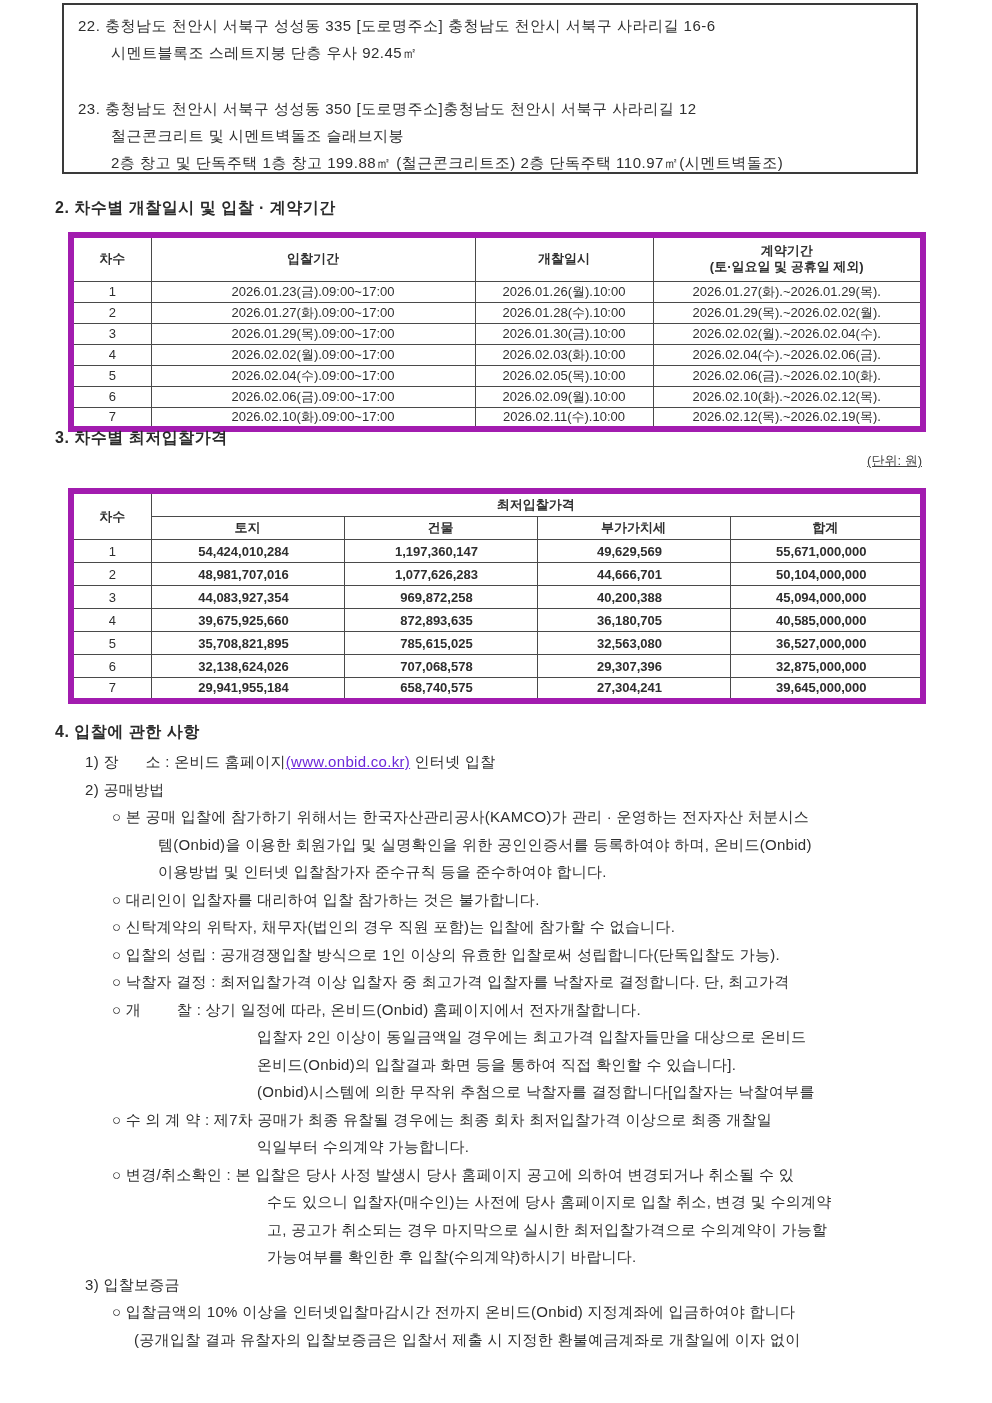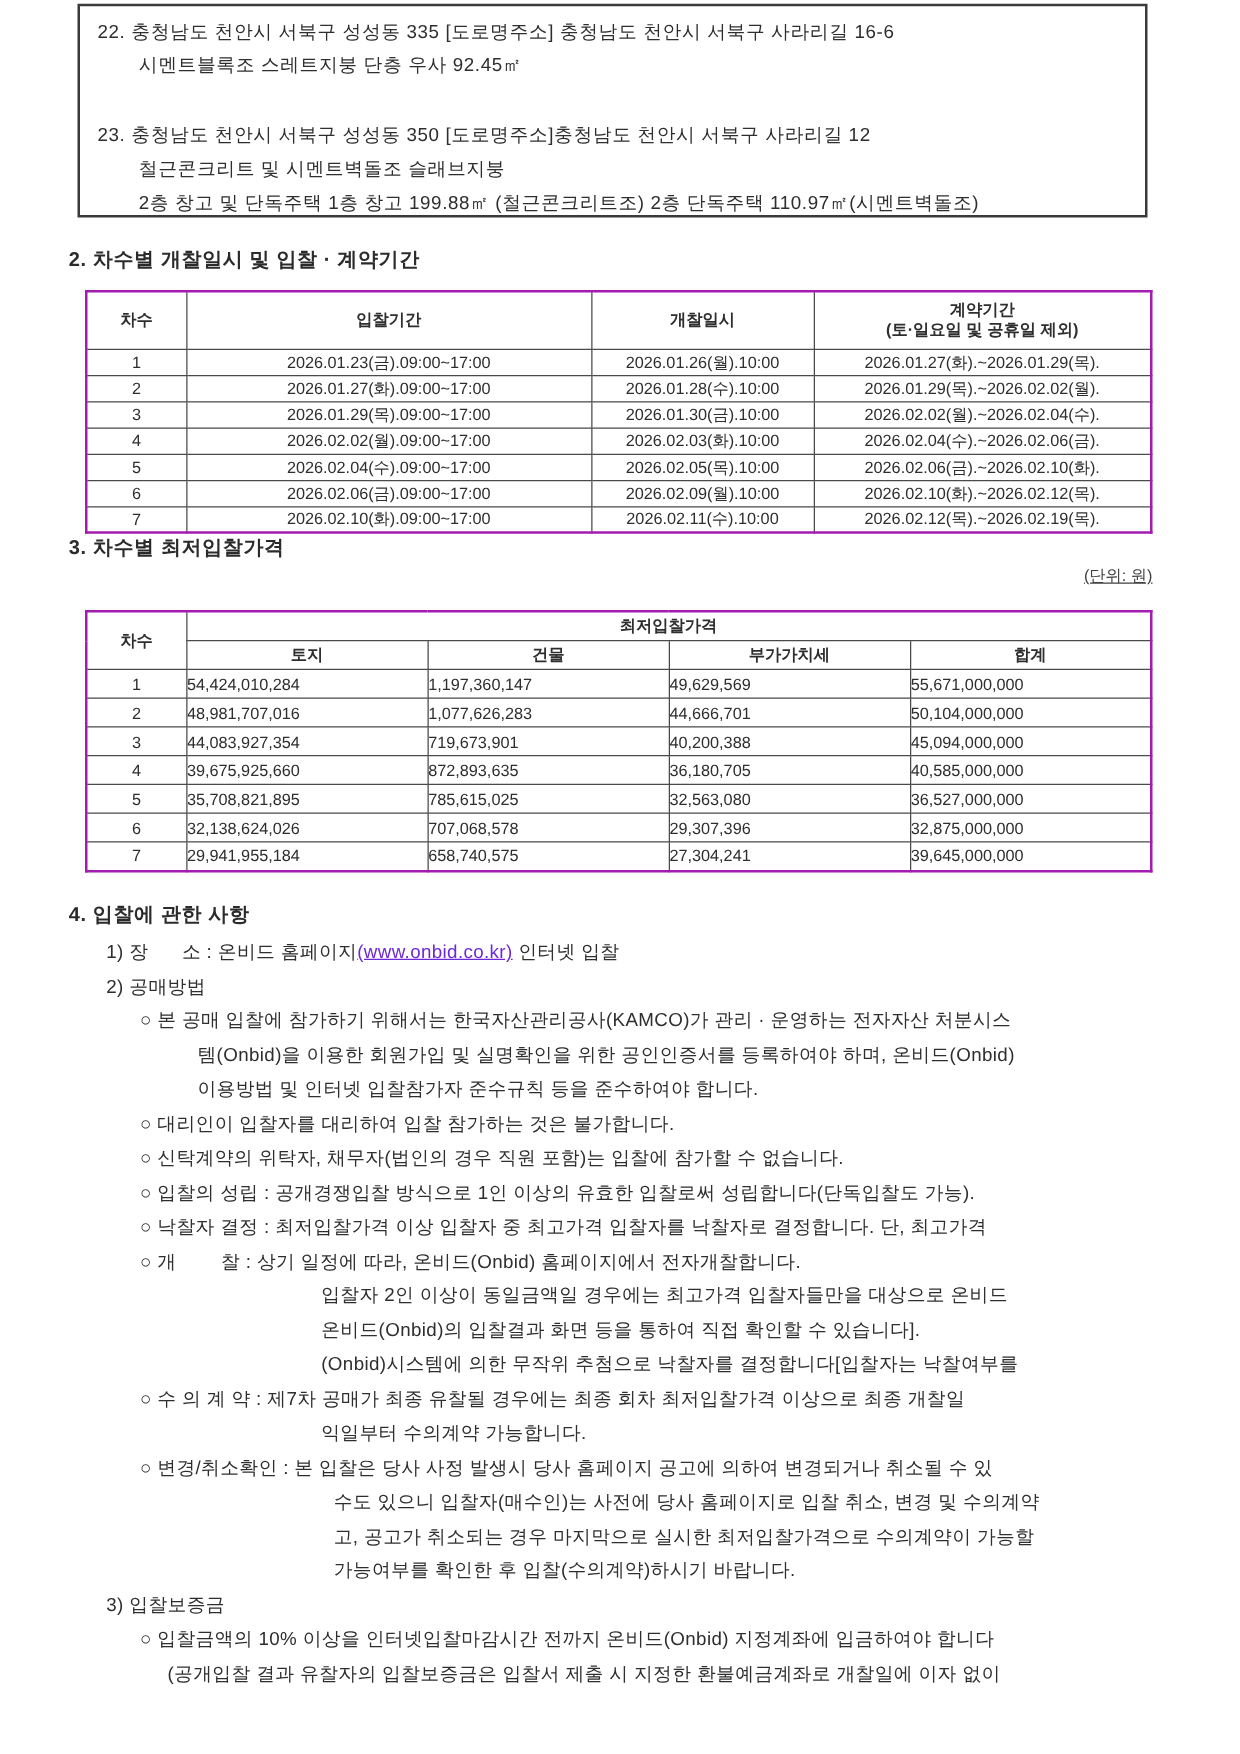--- a/index.html
+++ b/index.html
@@ -49,38 +49,38 @@
     white-space: pre;
     text-decoration: underline;
   }
   
   table.doc-table {
     position: absolute;
     left: 68px;
     width: 852px;
     border-collapse: collapse;
     table-layout: fixed;
-    border: 2px solid #a21caf;
+    border: 6px solid #a21caf;
   }
   table.doc-table th, table.doc-table td {
     border: 1px solid #4a4a4a;
     font-size: 13px;
     color: #2e2e2e;
     overflow: hidden;
     white-space: nowrap;
   }
   table.doc-table th {
     font-weight: bold;
     text-align: center;
     line-height: 16px;
     padding: 3px 2px;
   }
   table.doc-table td { height: 21px; }
   td.c-center { text-align: center; }
-  td.c-right  { text-align: left; padding-right: 8px; }
+  td.c-right  { text-align: center; padding-right: 8px; font-weight: bold; }
   
   .body-lines { position: absolute; left: 0; width: 992px; }
   .ln {
     font-size: 15px;
     line-height: 27.5px;
     height: 27.5px;
     white-space: pre;
     letter-spacing: 0.3px;
     color: #2e2e2e;
   }
@@ -206,21 +206,21 @@
       <tr>
         <td class="c-center" style="height:23px;">2</td>
         <td class="c-right">48,981,707,016</td>
         <td class="c-right">1,077,626,283</td>
         <td class="c-right">44,666,701</td>
         <td class="c-right">50,104,000,000</td>
       </tr>
       <tr>
         <td class="c-center" style="height:23px;">3</td>
         <td class="c-right">44,083,927,354</td>
-        <td class="c-right">719,673,901</td>
+        <td class="c-right">969,872,258</td>
         <td class="c-right">40,200,388</td>
         <td class="c-right">45,094,000,000</td>
       </tr>
       <tr>
         <td class="c-center" style="height:23px;">4</td>
         <td class="c-right">39,675,925,660</td>
         <td class="c-right">872,893,635</td>
         <td class="c-right">36,180,705</td>
         <td class="c-right">40,585,000,000</td>
       </tr>

